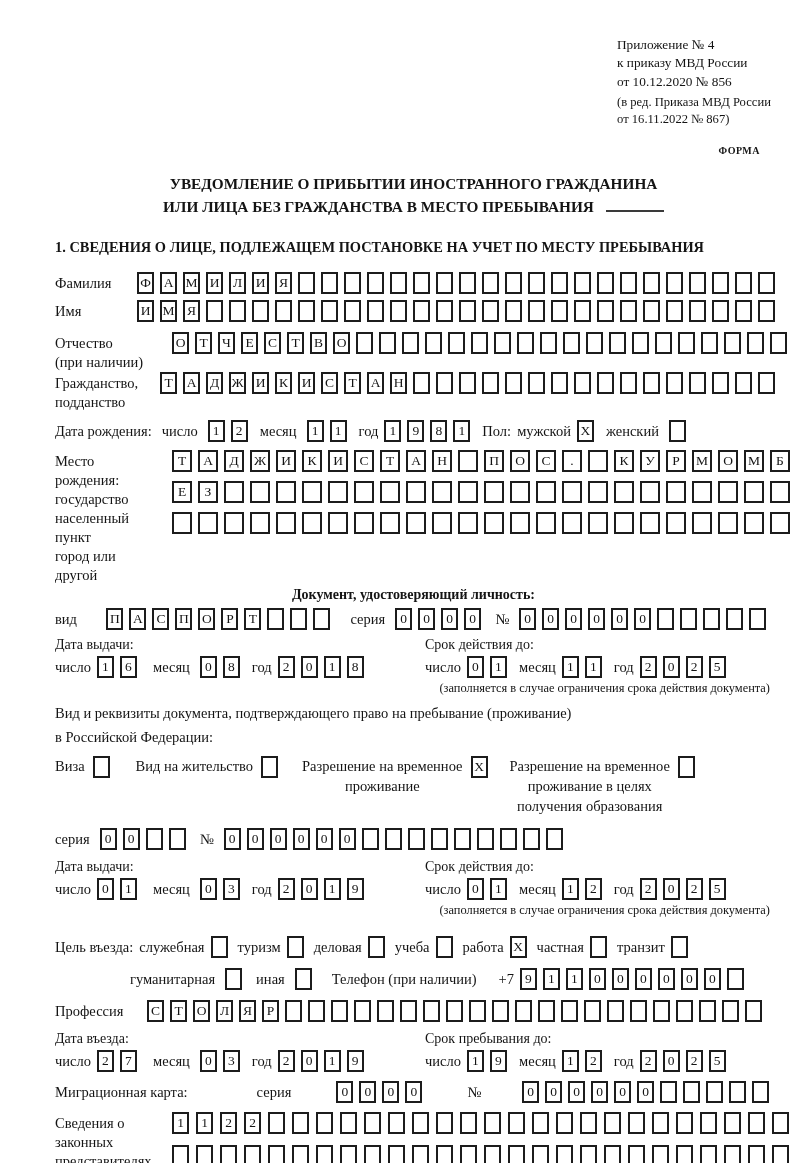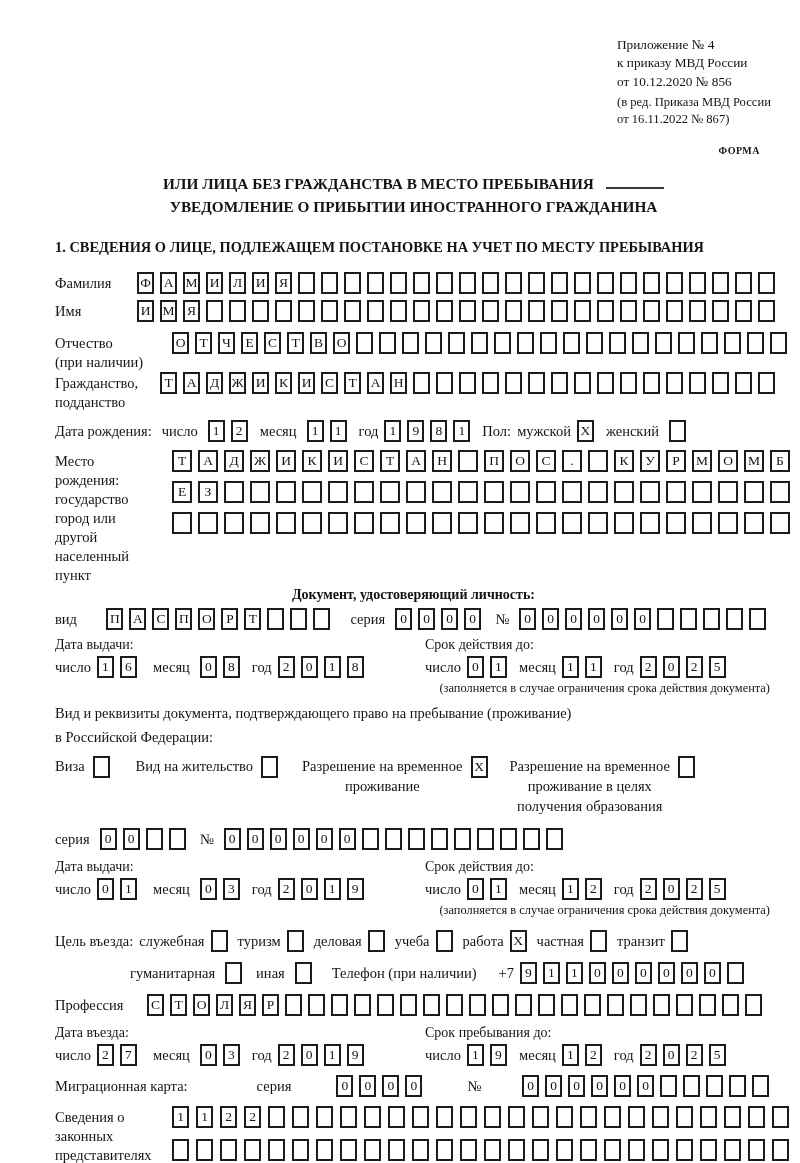--- a/index.html
+++ b/index.html
@@ -58,24 +58,24 @@
     <div>Приложение № 4</div>
     <div>к приказу МВД России</div>
     <div>от 10.12.2020 № 856</div>
     <div class="rev rev-first">(в ред. Приказа МВД России</div>
     <div class="rev">от 16.11.2022 № 867)</div>
   </div>
 
   <div class="forma">ФОРМА</div>
 
   <div class="title">
+    <div>УВЕДОМЛЕНИЕ О ПРИБЫТИИ ИНОСТРАННОГО ГРАЖДАНИНА</div>
     <div>
       <span>ИЛИ ЛИЦА БЕЗ ГРАЖДАНСТВА В МЕСТО ПРЕБЫВАНИЯ</span><span class="blank-line"></span>
     </div>
-    <div>УВЕДОМЛЕНИЕ О ПРИБЫТИИ ИНОСТРАННОГО ГРАЖДАНИНА</div>
   </div>
 
   <div class="section-heading">1. СВЕДЕНИЯ О ЛИЦЕ, ПОДЛЕЖАЩЕМ ПОСТАНОВКЕ НА УЧЕТ ПО МЕСТУ ПРЕБЫВАНИЯ</div>
 
   <div class="field-row" style="margin-bottom:6px;">
     <div class="field-label w65">Фамилия</div>
     <div class="cells">
         <span class="cell">Ф</span>
         <span class="cell">А</span>
         <span class="cell">М</span>
@@ -236,22 +236,22 @@
     <span class="lbl mr6">мужской</span>
     <span class="cell cb mr12">X</span>
     <span class="lbl mr10">женский</span>
     <span class="cell cb"></span>
   </div>
 
   <div class="field-row">
     <div class="field-label w100">
       <div>Место рождения:</div>
       <div>государство</div>
+      <div>населенный пункт</div>
       <div>город или другой</div>
-      <div>населенный пункт</div>
     </div>
     <div class="cells-stack">
       <div class="cells wide">
           <span class="cell">Т</span>
           <span class="cell">А</span>
           <span class="cell">Д</span>
           <span class="cell">Ж</span>
           <span class="cell">И</span>
           <span class="cell">К</span>
           <span class="cell">И</span>
@@ -514,21 +514,21 @@
             <span class="cell">2</span>
             <span class="cell">0</span>
             <span class="cell">2</span>
             <span class="cell">5</span>
           </span>
       </div>
     </div>
   </div>
   <div class="caption-row">(заполняется в случае ограничения срока действия документа)</div>
 
-  <div class="inline-row" style="margin-top:12px; margin-bottom:10px;">
+  <div class="inline-row" style="margin-top:18px; margin-bottom:10px;">
     <span class="lbl mr6">Цель въезда:</span>
     <span class="lbl mr6">служебная</span>
     <span class="cell cb mr10"></span>
     <span class="lbl mr6">туризм</span>
     <span class="cell cb mr10"></span>
     <span class="lbl mr6">деловая</span>
     <span class="cell cb mr10"></span>
     <span class="lbl mr6">учеба</span>
     <span class="cell cb mr10"></span>
     <span class="lbl mr6">работа</span>

